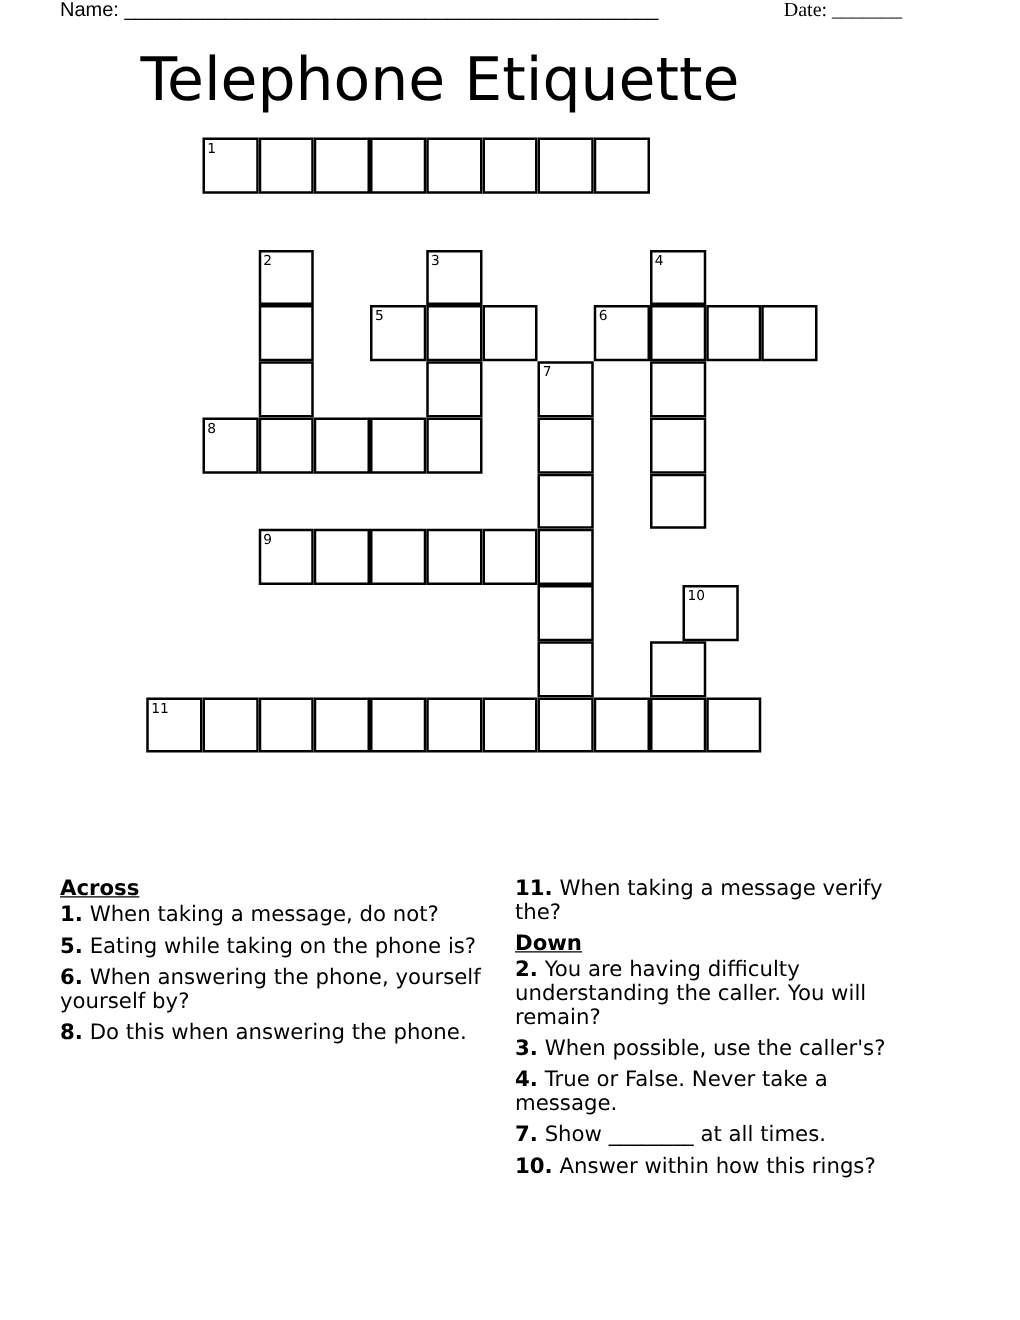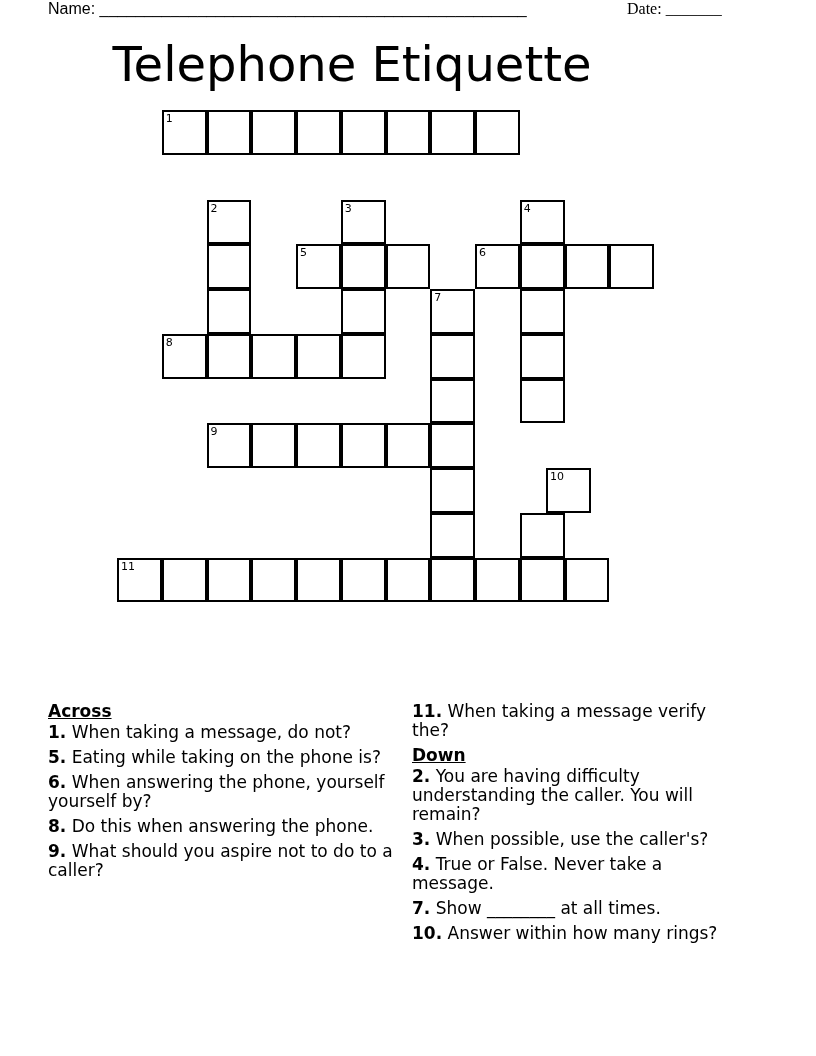--- a/index.html
+++ b/index.html
@@ -101,24 +101,23 @@
     <div class="cell" style="left: 475px; top: 557.5px;"></div>
     <div class="cell" style="left: 564.5px; top: 557.5px;"></div>
   </div>
 
 <div class="clues clues-left">
   <div class="section-head">Across</div>
   <div class="clue"><b>1.</b><span> When taking a message, do not?</span></div>
   <div class="clue"><b>5.</b><span> Eating while taking on the phone is?</span></div>
   <div class="clue"><b>6.</b><span> When answering the phone, yourself yourself by?</span></div>
   <div class="clue"><b>8.</b><span> Do this when answering the phone.</span></div>
-  <div class="clue"><b>9.</b><span> What should you aspire not to do to a caller?</span></div>
 </div>
 
 <div class="clues clues-right">
   <div class="clue"><b>11.</b><span> When taking a message verify the?</span></div>
   <div class="section-head">Down</div>
   <div class="clue"><b>2.</b><span> You are having difficulty understanding the caller. You will remain?</span></div>
   <div class="clue"><b>3.</b><span> When possible, use the caller's?</span></div>
   <div class="clue"><b>4.</b><span> True or False. Never take a message.</span></div>
   <div class="clue"><b>7.</b><span> Show ________ at all times.</span></div>
-  <div class="clue"><b>10.</b><span> Answer within how many rings?</span></div>
+  <div class="clue"><b>10.</b><span> Answer within how this rings?</span></div>
 </div>
 
 </body></html>

